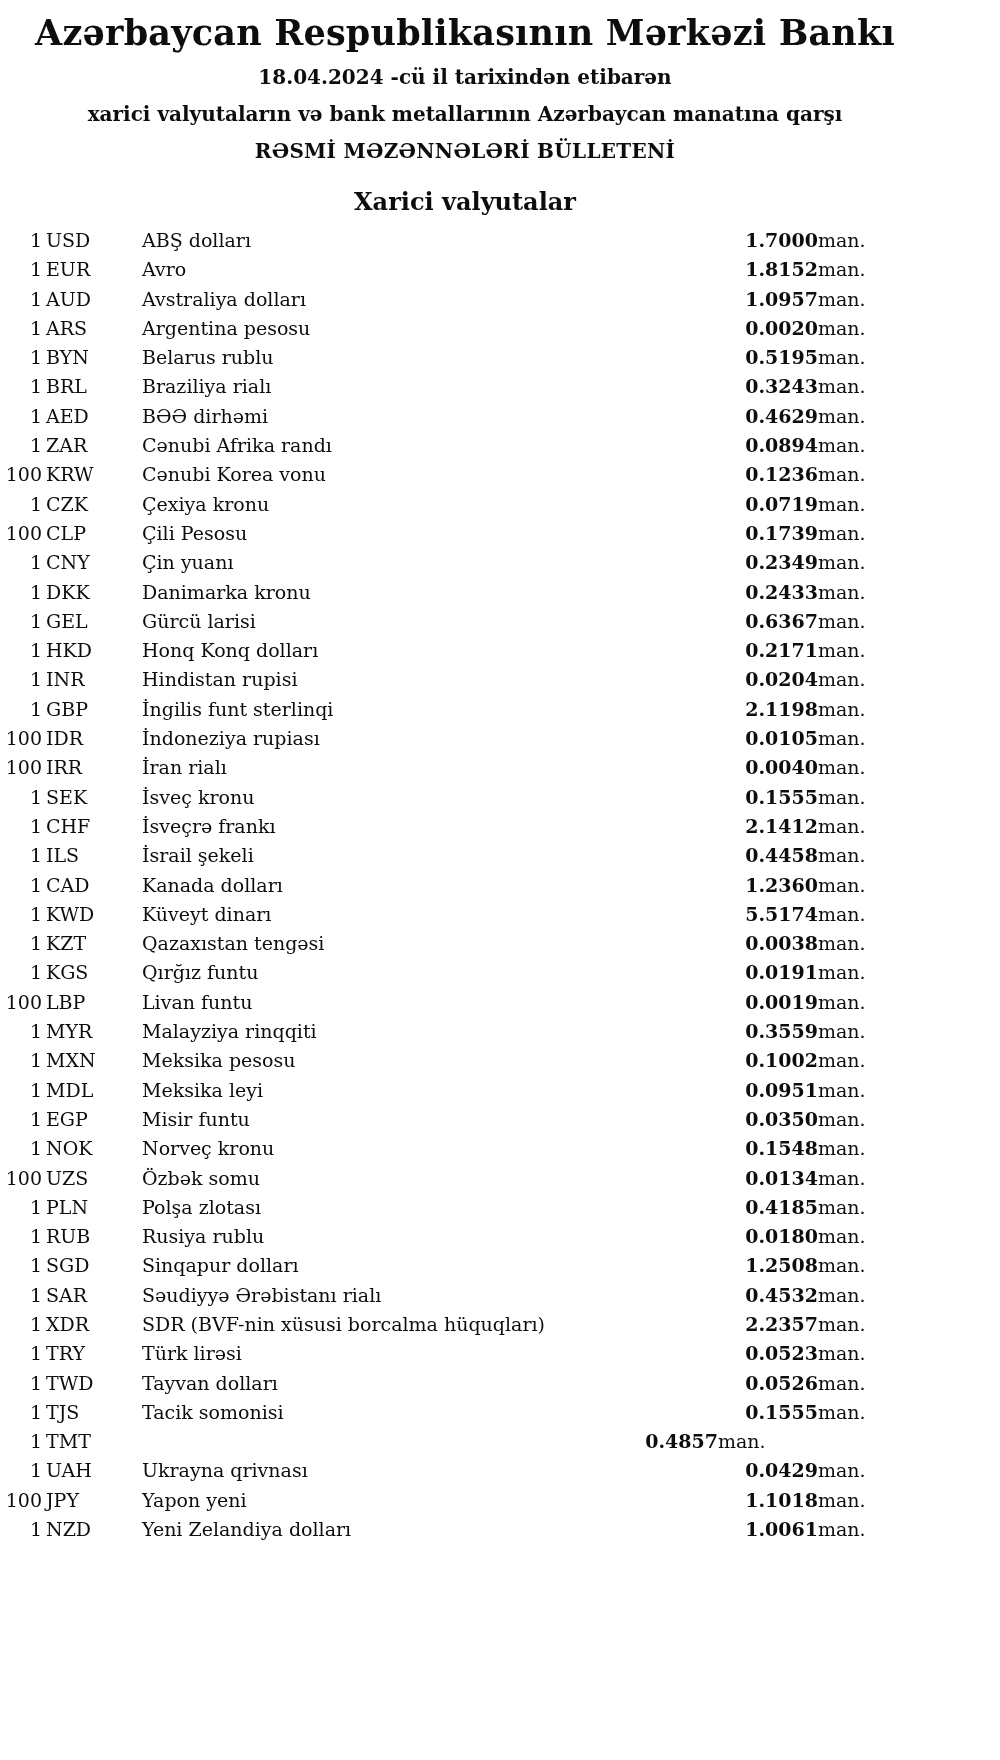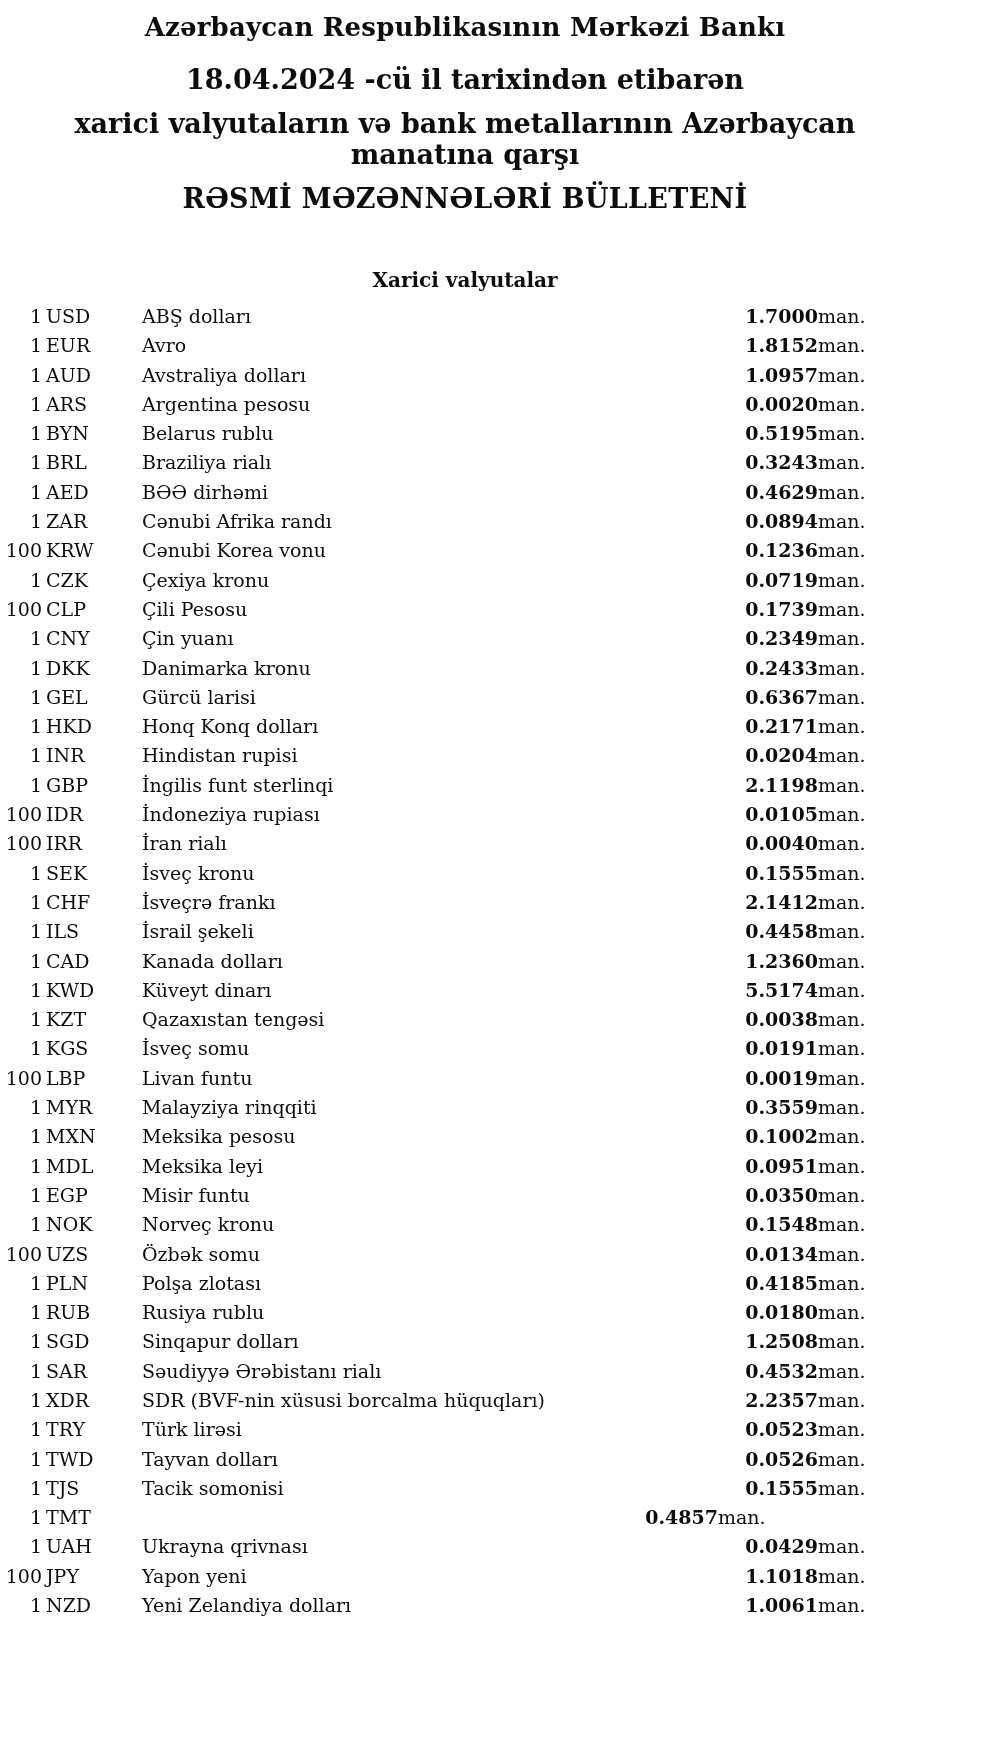--- a/index.html
+++ b/index.html
@@ -11,41 +11,41 @@
     font-family: "DejaVu Serif", "Liberation Serif", serif;
     color: #0d0d0d;
     padding-top: 12px;
   }
   .header {
     width: 930px;
     margin: 0 auto 0 0;
     text-align: center;
   }
   .doc-title {
-    font-size: 26px;
+    font-size: 35px;
     font-weight: bold;
-    margin-bottom: 22px;
+    margin-bottom: 12px;
     letter-spacing: 0.2px;
   }
   .doc-dateline,
   .doc-subtitle,
   .doc-bulletin {
-    font-size: 27px;
+    font-size: 20px;
     font-weight: bold;
     margin-bottom: 13px;
   }
   .doc-bulletin {
     letter-spacing: 0.3px;
   }
   .section-heading {
     width: 930px;
     text-align: center;
-    font-size: 20px;
+    font-size: 24px;
     font-weight: bold;
-    margin-top: 54px;
+    margin-top: 24px;
     margin-bottom: 10px;
   }
   .rates-table {
     width: 872px;
     margin-left: 4px;
   }
   .rate-row {
     display: grid;
     grid-template-columns: 42px 82px 1fr 100px 58px;
     align-items: baseline;
@@ -283,21 +283,21 @@
     <span class="cell-qty">1</span>
     <span class="cell-code">KZT</span>
     <span class="cell-name">Qazaxıstan tengəsi</span>
     <span class="cell-rate">0.0038</span>
     <span class="cell-unit">man.</span>
   </div>
 
   <div class="rate-row">
     <span class="cell-qty">1</span>
     <span class="cell-code">KGS</span>
-    <span class="cell-name">İsveç somu</span>
+    <span class="cell-name">Qırğız funtu</span>
     <span class="cell-rate">0.0191</span>
     <span class="cell-unit">man.</span>
   </div>
 
   <div class="rate-row">
     <span class="cell-qty">100</span>
     <span class="cell-code">LBP</span>
     <span class="cell-name">Livan funtu</span>
     <span class="cell-rate">0.0019</span>
     <span class="cell-unit">man.</span>

